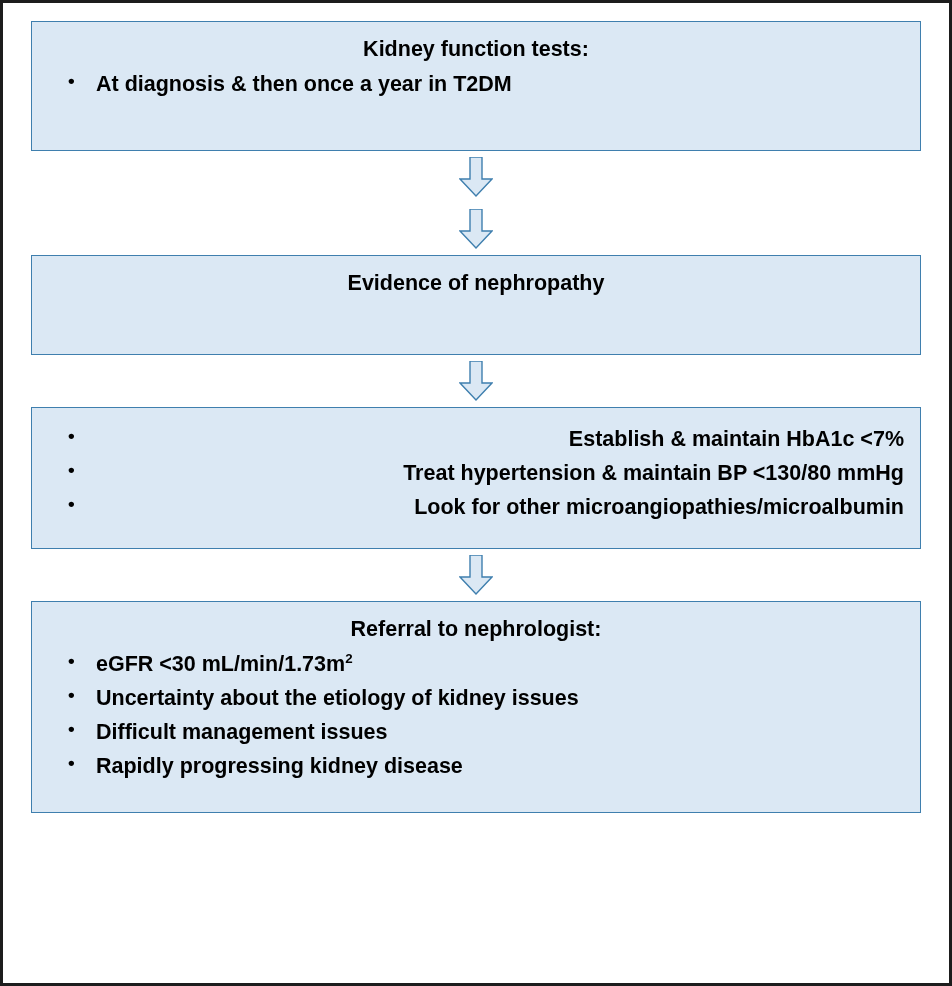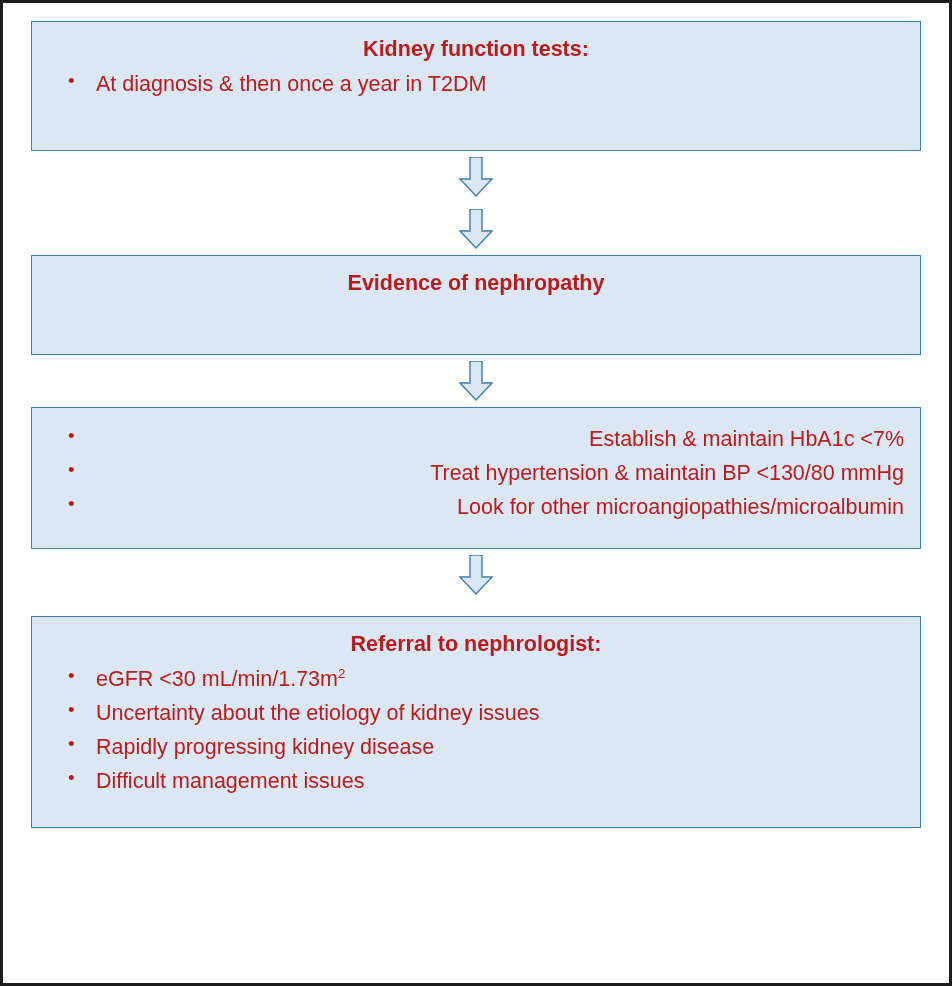--- a/index.html
+++ b/index.html
@@ -34,21 +34,21 @@
     box-sizing: border-box;
     display: flex;
     flex-direction: column;
     align-items: stretch;
   }
   .node {
     background: #dbe8f4;
     border: 1px solid #3f7fae;
     box-sizing: border-box;
     padding: 12px 16px 12px 16px;
-    color: #b91c1c;
+    color: #000000;
     font-weight: bold;
     font-size: 21.5px;
     line-height: 1.42;
   }
   .node.center {
     text-align: center;
   }
   .node-title {
     text-align: center;
     font-weight: bold;
@@ -57,21 +57,21 @@
   }
   .bullets {
     list-style: none;
     margin: 0;
     padding: 0;
   }
   .bullets li {
     position: relative;
     padding-left: 48px;
     margin: 4px 0;
-    font-weight: normal;
+    font-weight: bold;
     font-size: 21.5px;
     line-height: 1.4;
   }
   .bullets li::before {
     content: "\2022";
     position: absolute;
     left: 20px;
     top: -1px;
     font-size: 19px;
   }
@@ -94,21 +94,21 @@
   }
   sup {
     font-size: 0.62em;
     vertical-align: super;
     line-height: 0;
   }
   .node-1 { min-height: 130px; }
   .node-2 { min-height: 106px; }
   .node-3 { min-height: 100px; display:flex; flex-direction:row; justify-content:center; }
   .node-4 { min-height: 142px; text-align: right; }
-  .node-5 { min-height: 212px; margin-top: 15px; }
+  .node-5 { min-height: 212px; }
 </style>
 </head>
 <body>
 
 <div id="flow-root">
   <div class="inner">
 
     <div class="node node-1">
       <div class="node-title">Kidney function tests:</div>
       <ul class="bullets">
@@ -151,19 +151,19 @@
       <svg class="arrow" viewBox="0 0 34 40">
         <polygon points="11,0 23,0 23,22 33,22 17,39 1,22 11,22" fill="#dbe8f4" stroke="#3f7fae" stroke-width="1.4"></polygon>
       </svg>
     </div>
 
     <div class="node node-5">
       <div class="node-title">Referral to nephrologist:</div>
       <ul class="bullets">
         <li><span>eGFR &lt;30 mL/min/1.73m</span><sup>2</sup></li>
         <li>Uncertainty about the etiology of kidney issues</li>
+        <li>Difficult management issues</li>
         <li>Rapidly progressing kidney disease</li>
-        <li>Difficult management issues</li>
       </ul>
     </div>
 
   </div>
 </div>
 
 </body></html>

